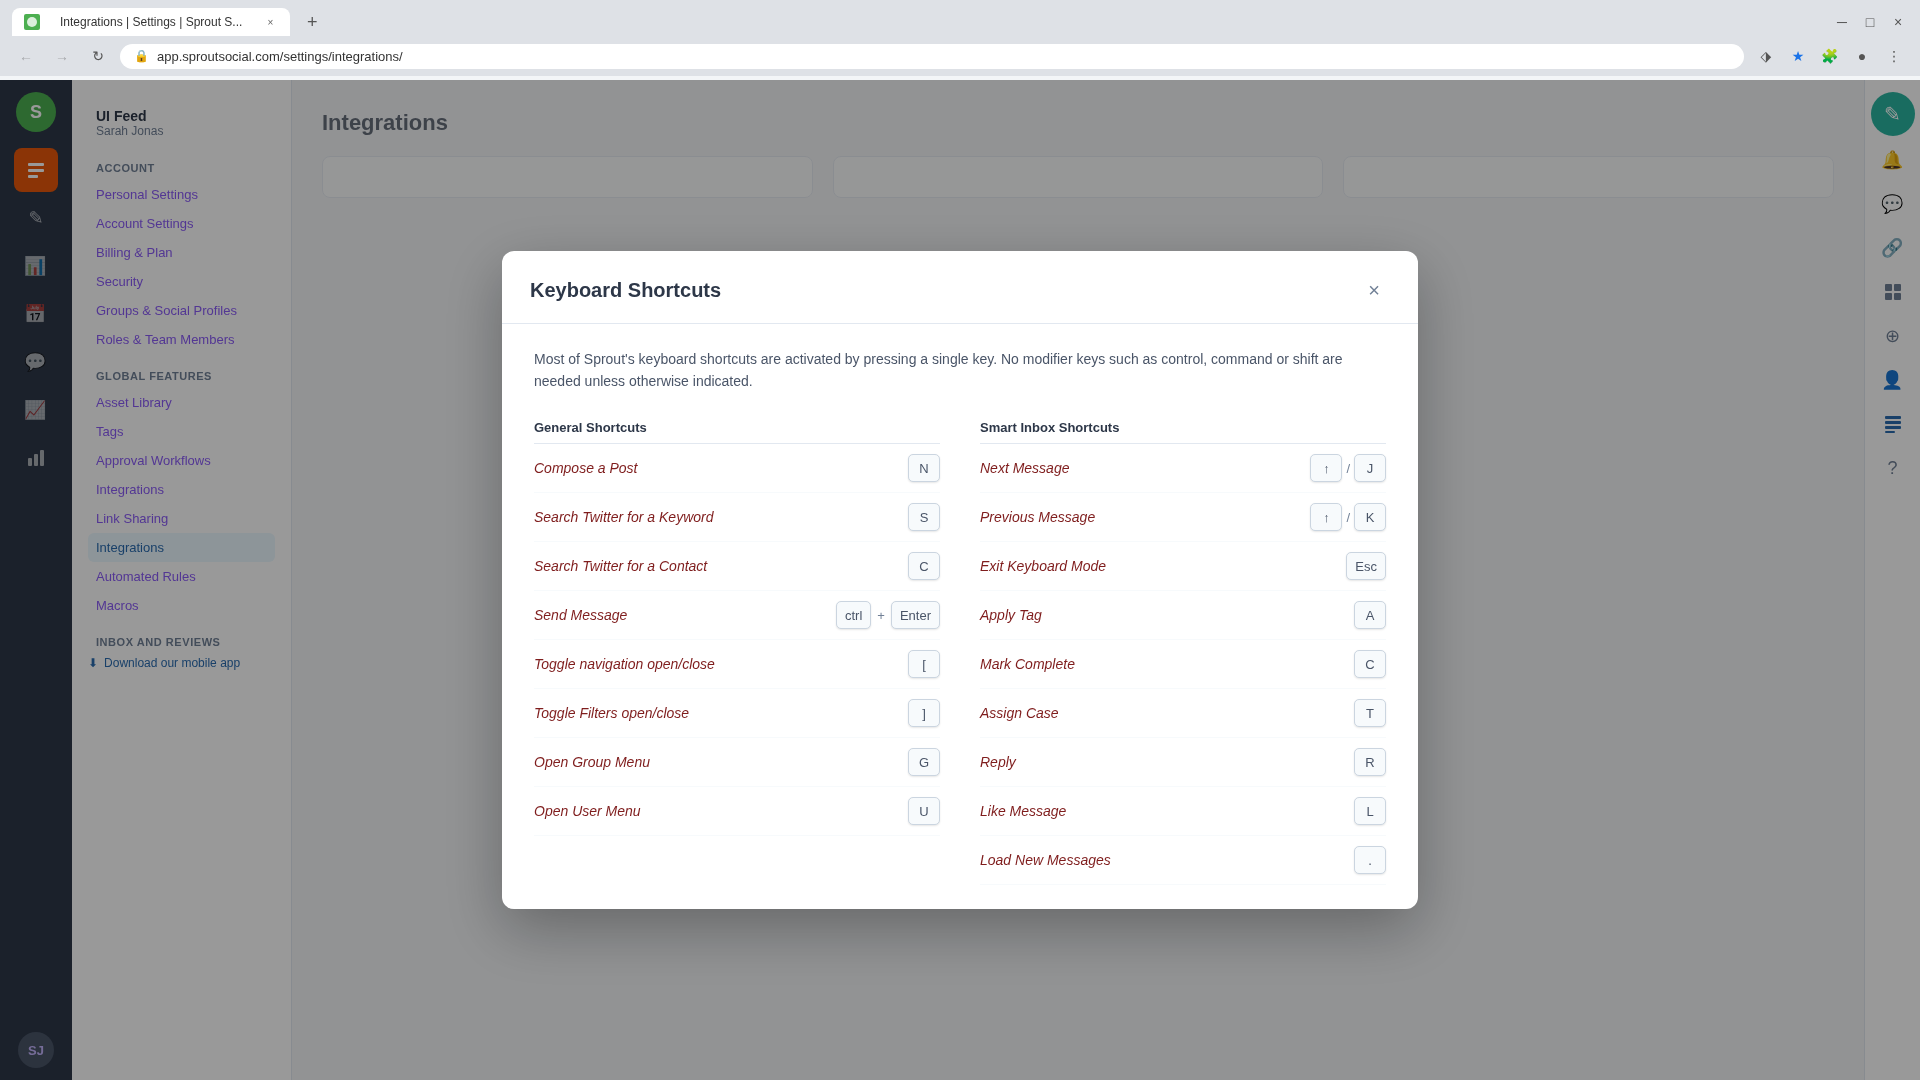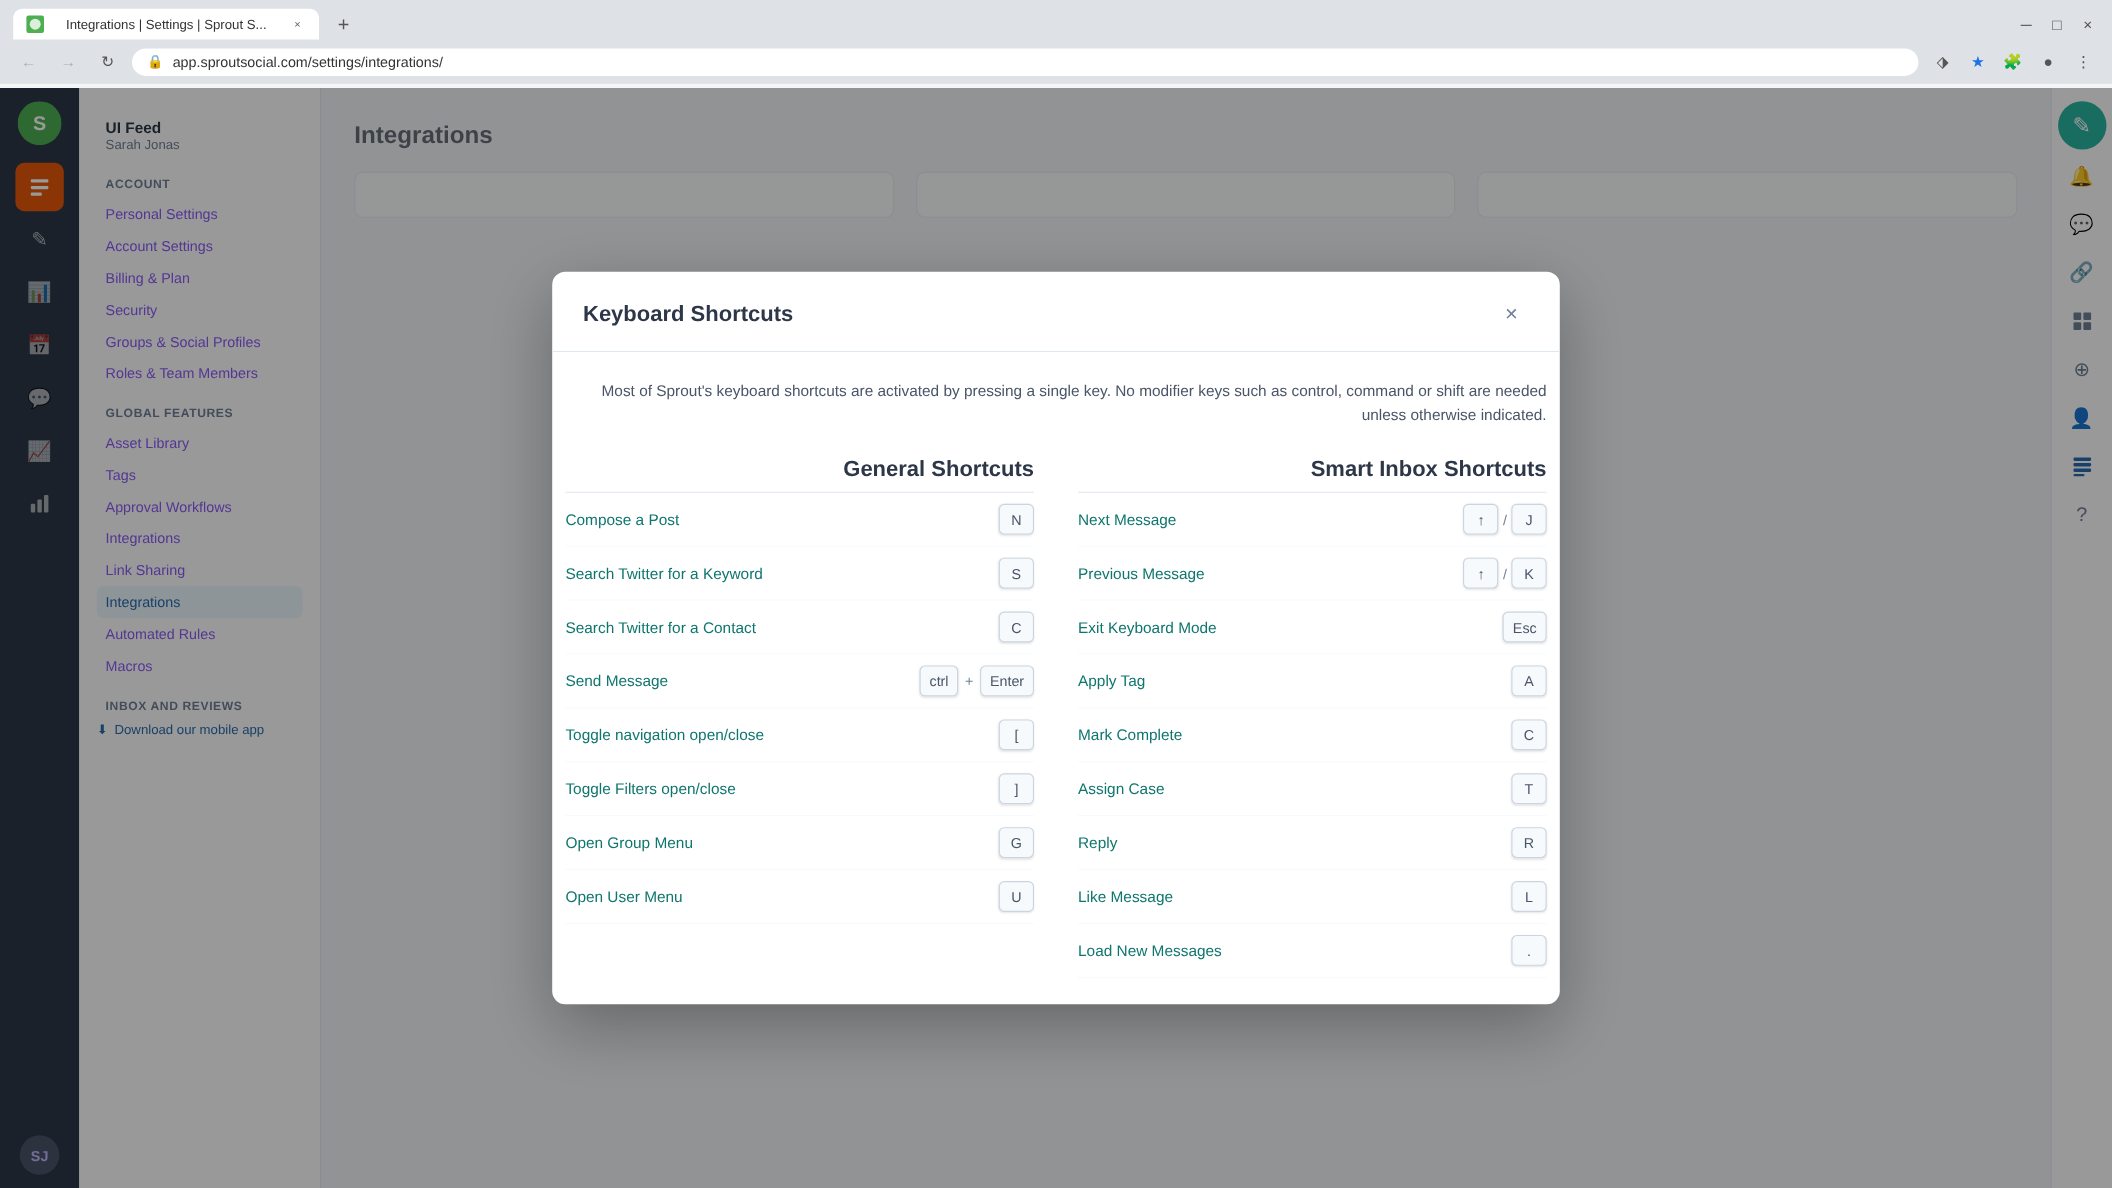--- a/index.html
+++ b/index.html
@@ -109,36 +109,36 @@
     .modal-header {
       display: flex; align-items: center; justify-content: space-between;
       padding: 24px 28px 16px; border-bottom: 1px solid #e2e8f0;
     }
     .modal-title { font-size: 20px; font-weight: 600; color: #2d3748; }
     .modal-close {
       width: 32px; height: 32px; border-radius: 50%; display: flex; align-items: center;
       justify-content: center; cursor: pointer; color: #718096; font-size: 20px;
       border: none; background: none;
     }
-    .modal-body { padding: 24px 12px; overflow-y: auto; text-align: right; }
+    .modal-body { padding: 24px 32px; overflow-y: auto; }
     .modal-description { font-size: 14px; color: #4a5568; line-height: 1.6; margin-bottom: 28px; }
 
     
     .shortcuts-grid {
       display: grid; grid-template-columns: 1fr 1fr; gap: 0 40px;
     }
     .shortcuts-section-title {
-      font-size: 20px; font-weight: 600; color: #2d3748; 
+      font-size: 13px; font-weight: 600; color: #2d3748; 
       padding-bottom: 8px; border-bottom: 1px solid #e2e8f0;
     }
     .shortcut-row {
       display: flex; align-items: center; justify-content: space-between;
       padding: 10px 0; border-bottom: 1px solid #f7fafc;
     }
-    .shortcut-label { font-size: 14px; color: #0f766e; }
+    .shortcut-label { font-size: 14px; color: #7f1d1d; font-style: italic; }
     .shortcut-keys { display: flex; align-items: center; gap: 4px; }
     .key-badge {
       display: inline-flex; align-items: center; justify-content: center;
       min-width: 32px; height: 28px; padding: 0 8px;
       background: #f7fafc; border: 1px solid #cbd5e0; border-radius: 5px;
       font-size: 13px; font-weight: 500; color: #4a5568;
       box-shadow: 0 1px 2px rgba(0,0,0,0.1);
     }
     .key-separator { color: #718096; font-size: 13px; }
     .key-plus { color: #718096; font-size: 13px; margin: 0 2px; }

